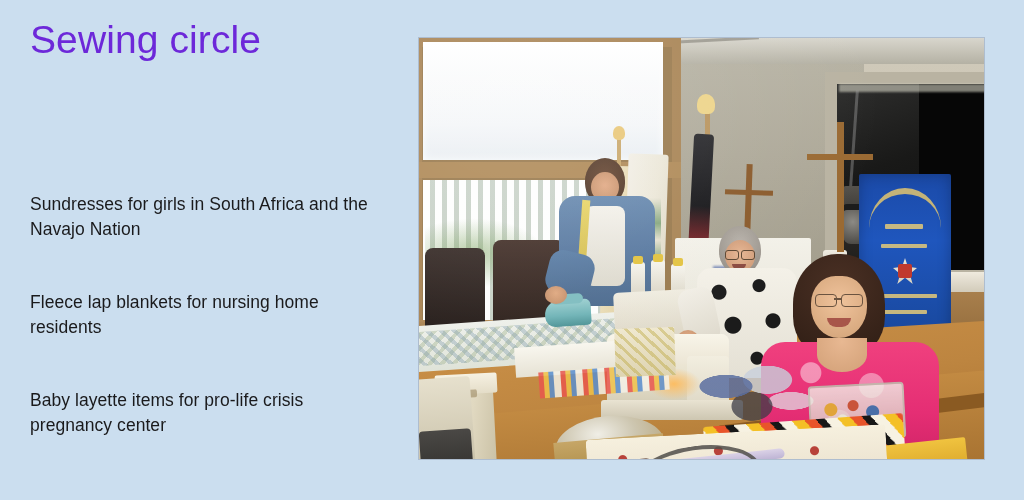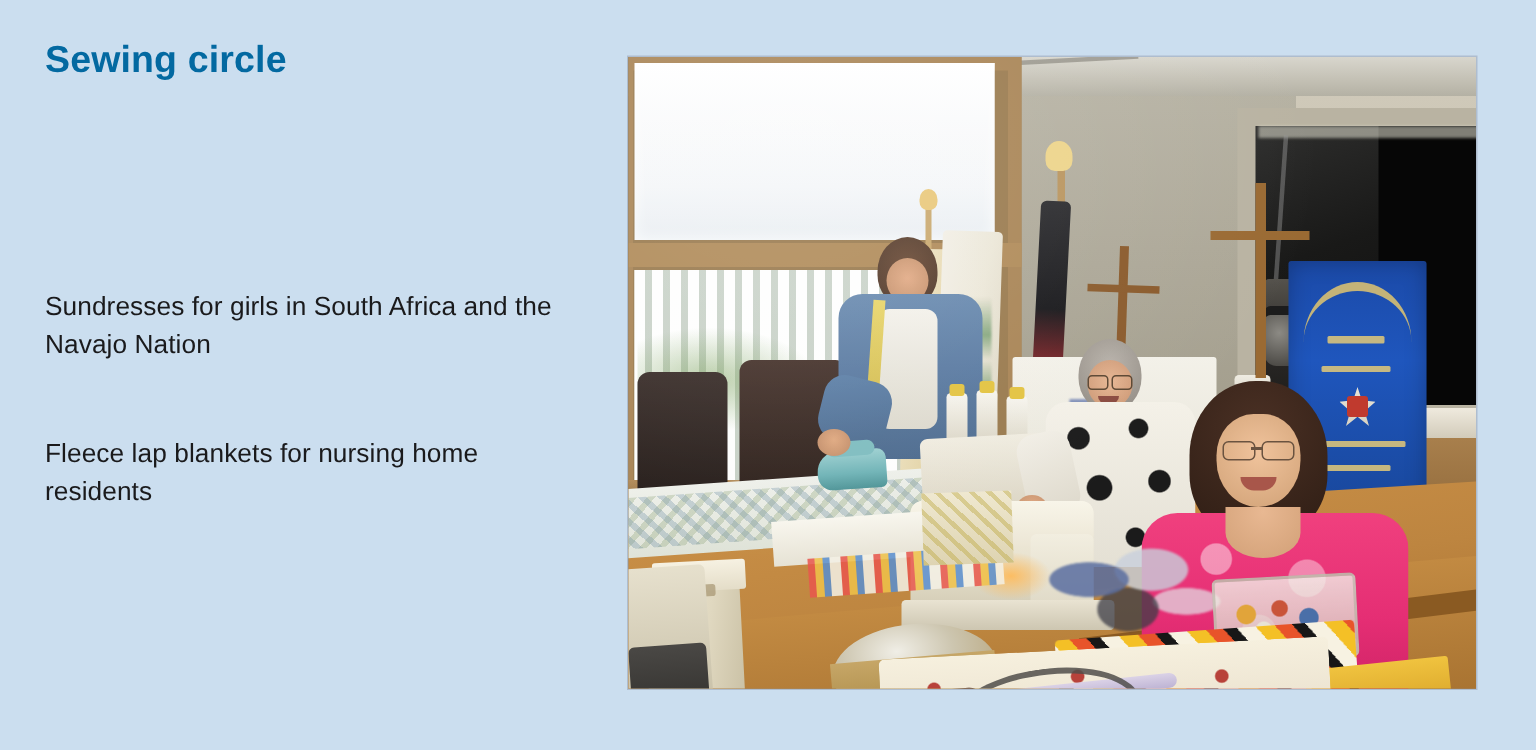--- a/index.html
+++ b/index.html
@@ -22,24 +22,24 @@
   
   #text-col {
     position: absolute;
     left: 0; top: 0;
     width: 410px; height: 500px;
   }
   #slide-title {
     position: absolute;
     left: 30px;
     top: 20px;
-    font-size: 25px;
-    font-weight: 700;
+    font-size: 39px;
+    font-weight: 400;
     letter-spacing: 0.1px;
-    color: #0369a1;
+    color: #6d28d9;
     line-height: 40px;
     white-space: nowrap;
   }
   .bullet {
     position: absolute;
     left: 30px;
     width: 360px;
     font-size: 17.5px;
     font-weight: 400;
     color: #1a1a1c;
@@ -643,20 +643,21 @@
 
   <div id="text-col">
 
     <div id="slide-title">Sewing circle</div>
 
 
     <div class="bullet" id="bullet-2">Fleece lap blankets for nursing home residents</div>
 
     <div class="bullet" id="bullet-1">Sundresses for girls in South Africa and the Navajo Nation</div>
 
+    <div class="bullet" id="bullet-3">Baby layette items for pro-life crisis pregnancy center</div>
   </div>
 
   <div id="photo">
 
     <div class="wall-back"></div>
     <div class="wall-right-light"></div>
     <div class="wall-lower"></div>
     <div class="ceiling"></div>
     <div class="ceiling-vent"></div>
     <div class="ceiling-line"></div>

